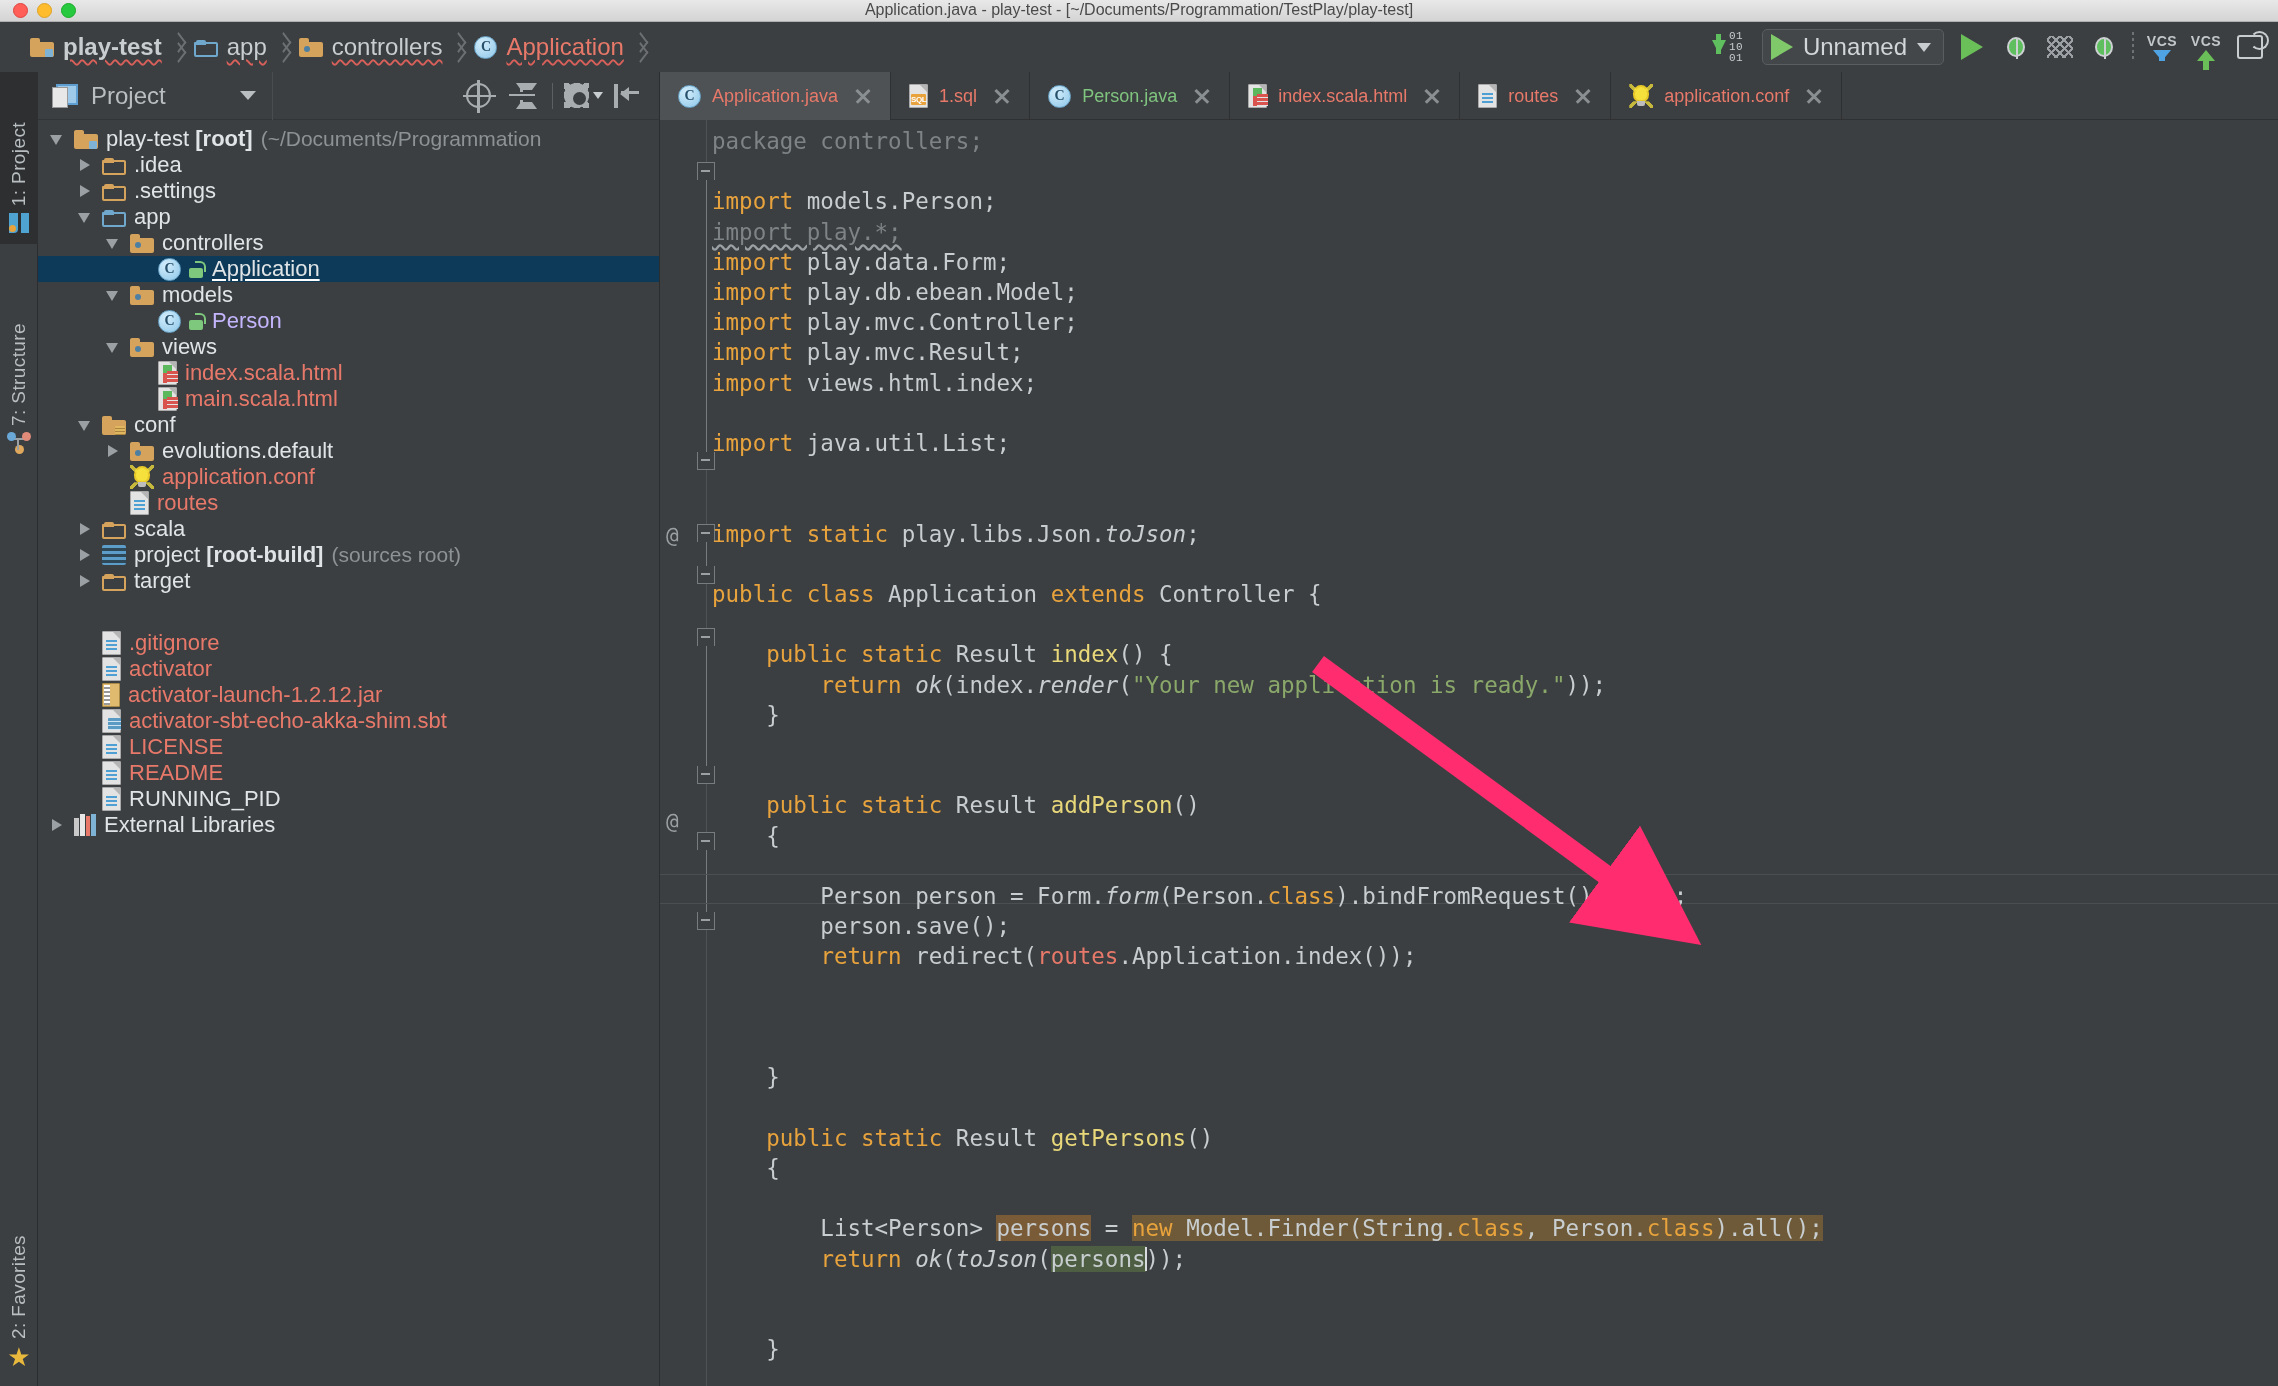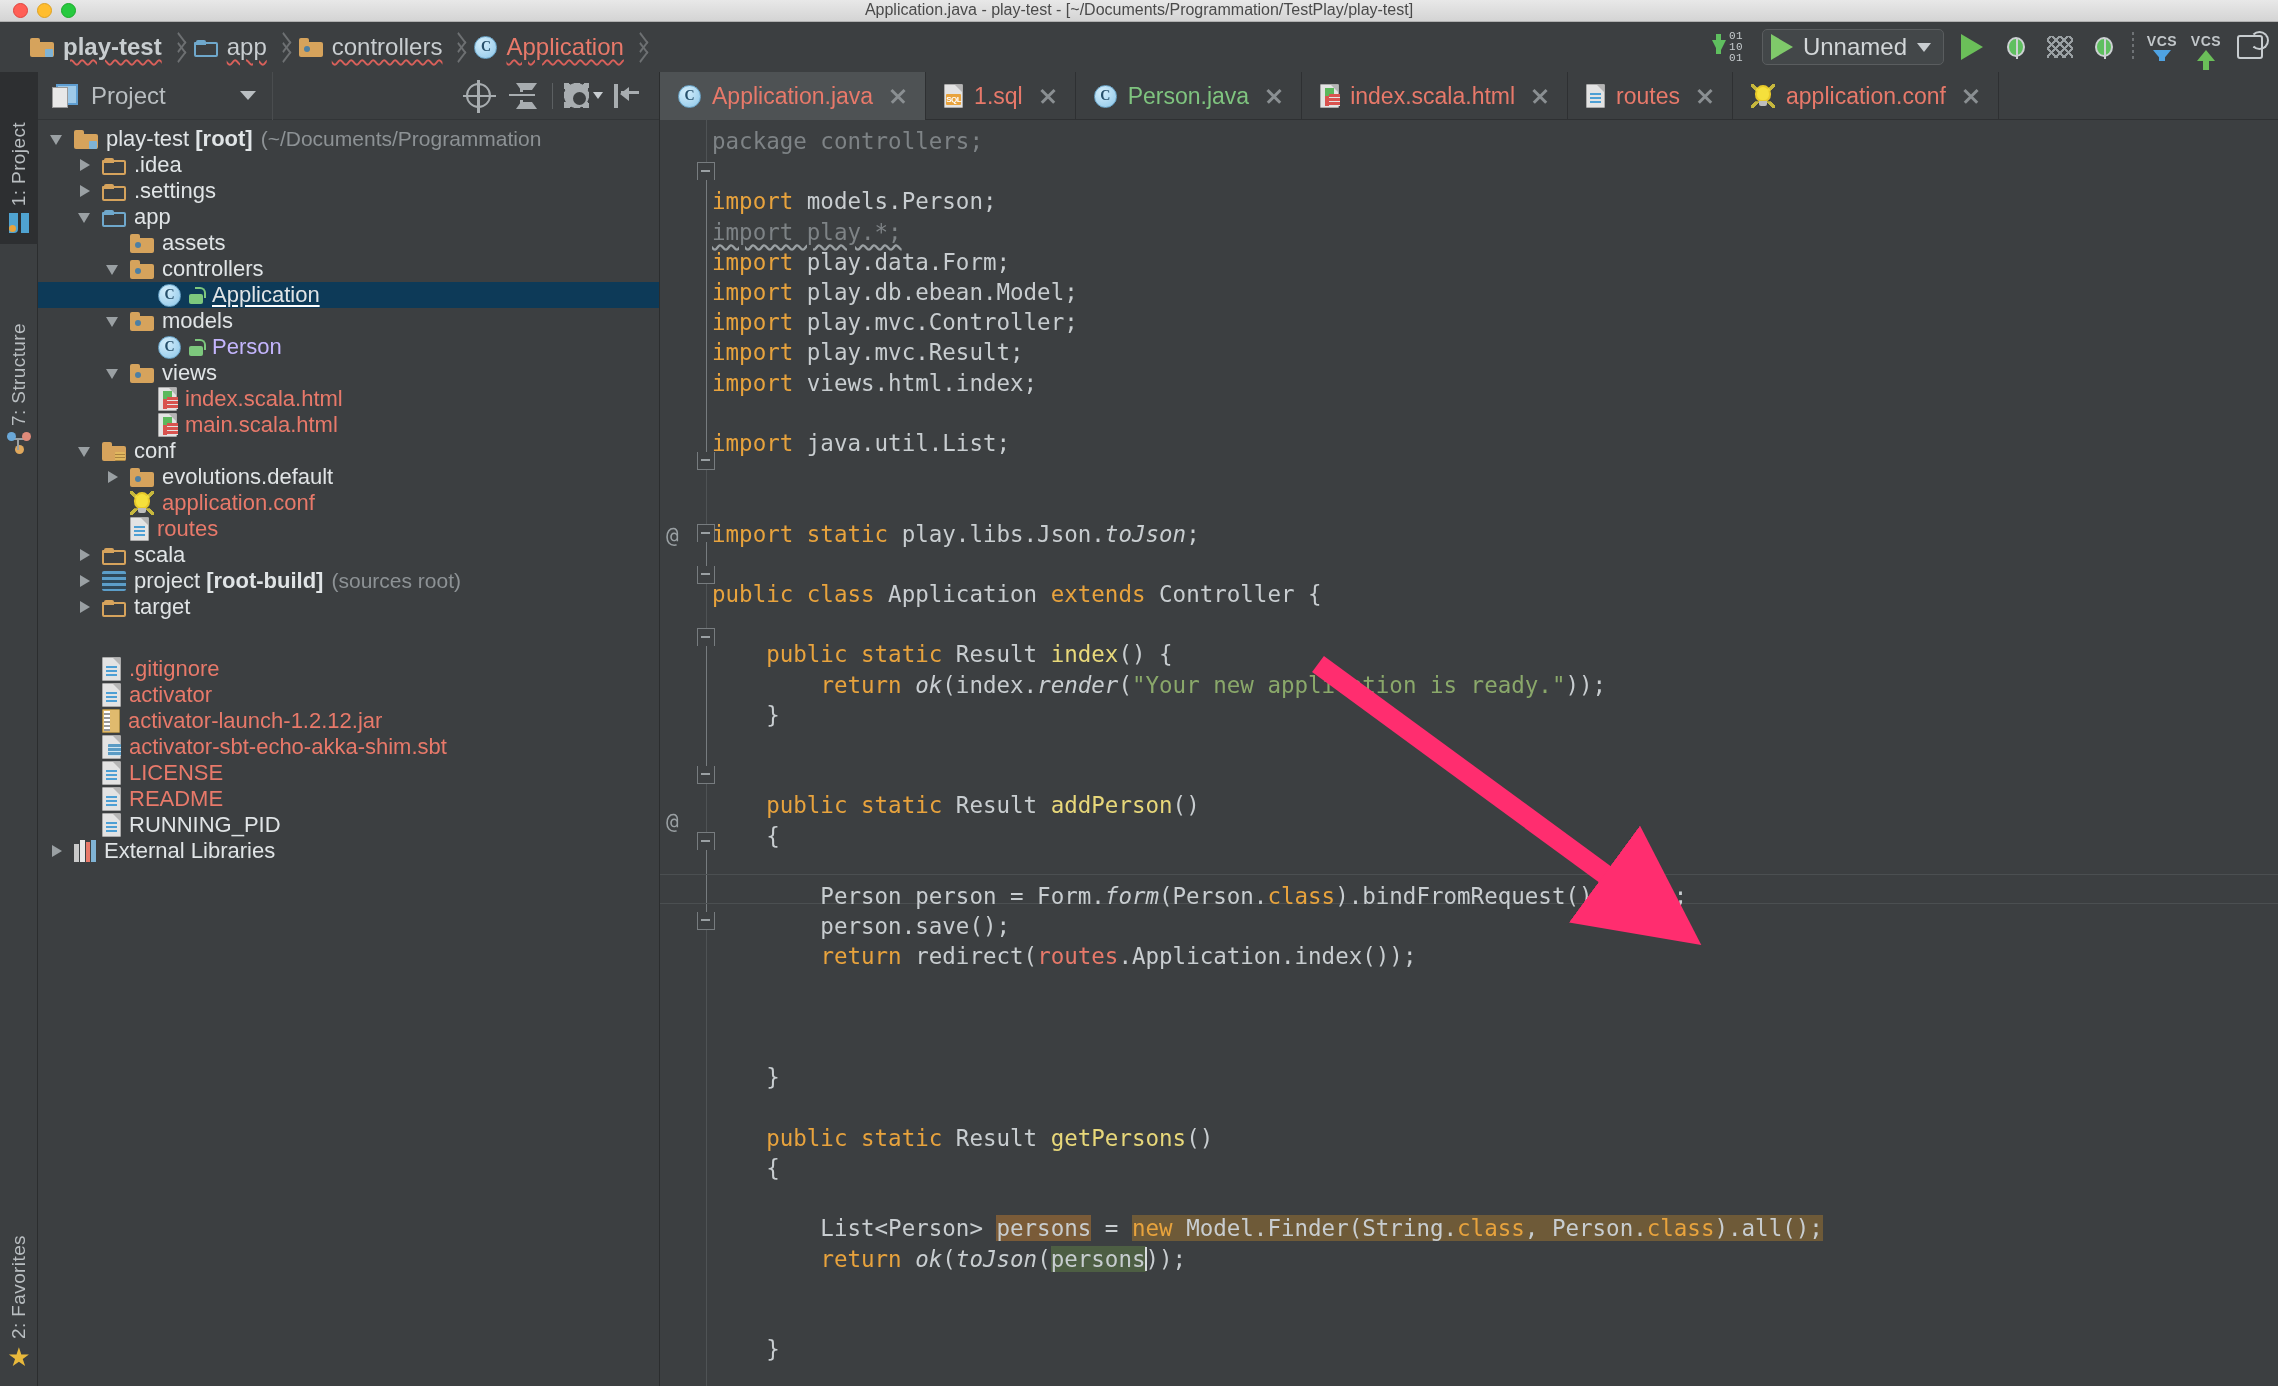--- a/index.html
+++ b/index.html
@@ -496,21 +496,21 @@
   .tabbar {
     height: 48px; display: flex; align-items: stretch; flex: none;
     background: #3c3f41; border-bottom: 1px solid #2e3032;
   }
   .etab {
     display: flex; align-items: center; gap: 11px;
     padding: 0 16px 0 18px; height: 48px;
     border-right: 1px solid #2e3032; position: relative;
   }
   .etab.active { background: #4e5254; }
-  .etab-label { font-size: 23px; white-space: nowrap; }
+  .etab-label { font-size: 18px; white-space: nowrap; }
   .etab-label.red { color: #e8796a; }
   .etab-label.green { color: #7fc47f; }
   .etab-close {
     width: 22px; height: 22px; position: relative; margin-left: 3px; flex: none;
   }
   .etab-close::before, .etab-close::after {
     content: ""; position: absolute; left: 2px; top: 10px;
     width: 18px; height: 2.5px; background: #8a8f92;
   }
   .etab-close::before { transform: rotate(45deg); }
@@ -767,28 +767,20 @@
         <span class="tlabel white">.settings</span>
       </div>
       <div class="tnode" style="padding-left: 38px;">
         <span class="arrow open"></span>
         <span class="ic ic-folder outline blue">
           <i></i>
         </span>
         <span class="tlabel white">app</span>
       </div>
       <div class="tnode" style="padding-left: 66px;">
-        <span class="arrow"></span>
-        <span class="ic ic-folder">
-          <i></i>
-          <span class="dot"></span>
-        </span>
-        <span class="tlabel white">assets</span>
-      </div>
-      <div class="tnode" style="padding-left: 66px;">
         <span class="arrow open"></span>
         <span class="ic ic-folder">
           <i></i>
           <span class="dot"></span>
         </span>
         <span class="tlabel white">controllers</span>
       </div>
       <div class="tnode selected" style="padding-left: 94px;">
         <span class="arrow"></span>
         <span class="ic ic-class">C</span>

